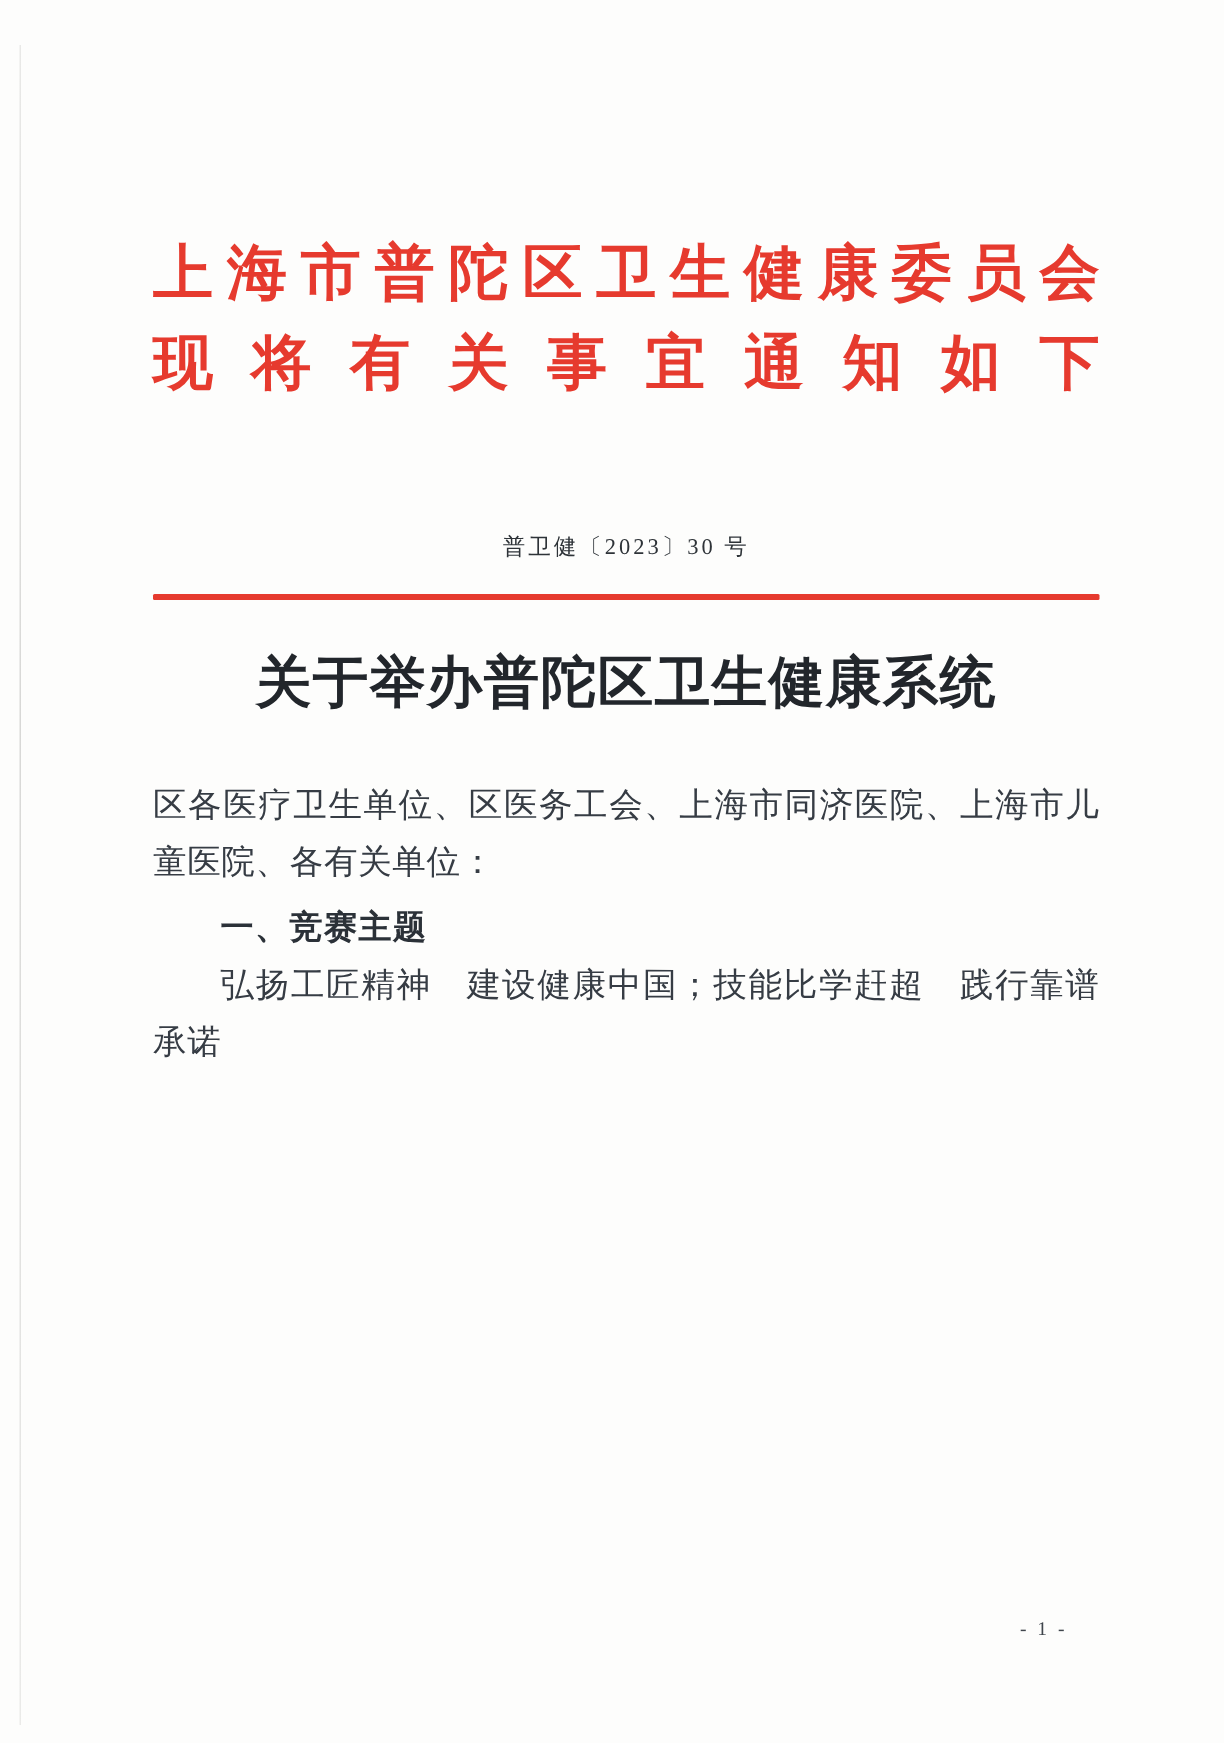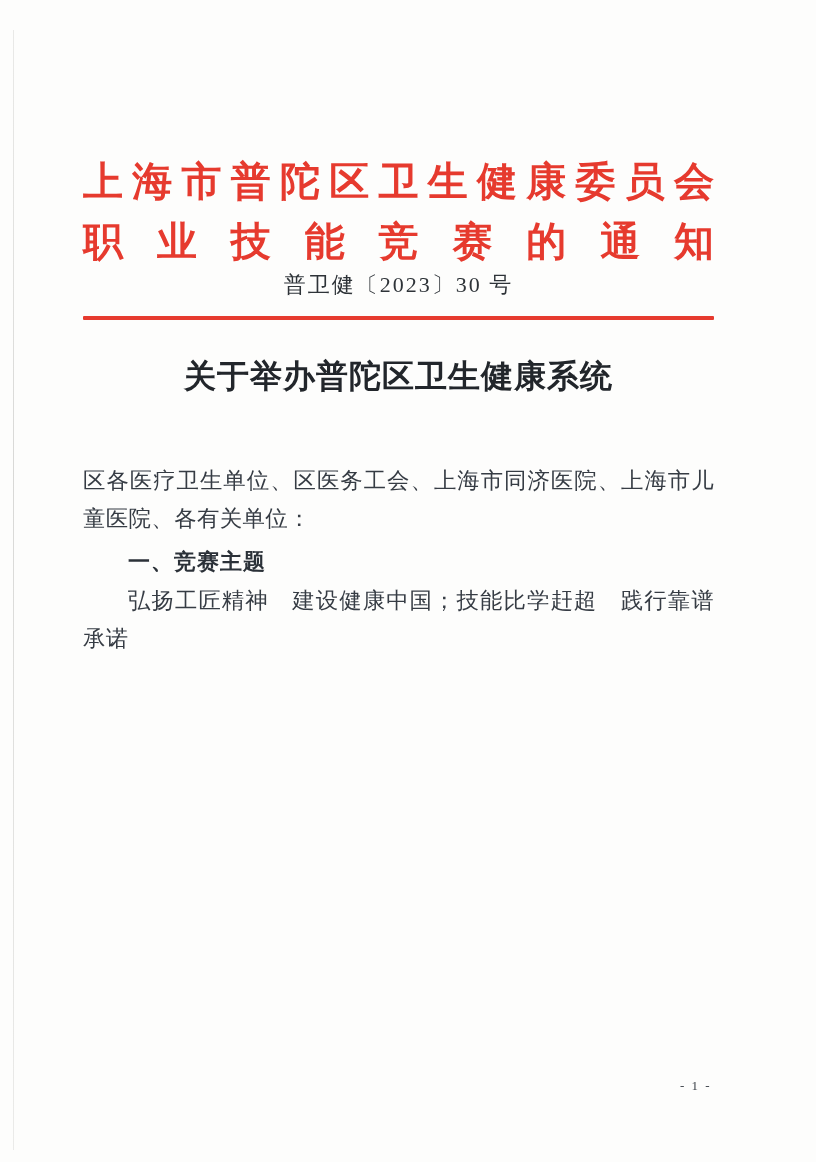--- a/index.html
+++ b/index.html
@@ -20,65 +20,66 @@
     position: absolute;
     left: 13px;
     top: 30px;
     width: 1px;
     height: 1120px;
     background: linear-gradient(#e4e4e2, #cfcfcd 40%, #e6e6e4);
     opacity: .8;
   }
   .content {
     position: absolute;
-    left: 83px;
+    left: 102px;
     top: 0;
     width: 631px;
   }
   
   .org-block { margin-top: 152px; }
   .org-line {
     color: #e63a2e;
     font-weight: bold;
     font-size: 40px;
     line-height: 60px;
     text-align: justify;
     text-align-last: justify;
     white-space: normal;
     width: 100%;
   }
   
   .doc-number {
+    margin-top: 80px;
     text-align: center;
-    font-size: 22px;
+    font-size: 15px;
     line-height: 26px;
     color: #2e3338;
     letter-spacing: 2px;
   }
   
   .red-rule {
     margin-top: 18px;
     width: 100%;
     height: 4px;
     background: #e63a2e;
     border-radius: 1px;
   }
   
   .doc-title {
     margin-top: 34px;
     text-align: center;
     font-weight: bold;
     color: #22262b;
-    font-size: 32px;
+    font-size: 37px;
     line-height: 44px;
     letter-spacing: 1px;
   }
   
   .body-block {
-    margin-top: 64px;
+    margin-top: 40px;
     color: #363c44;
     font-size: 22.4px;
     line-height: 38px;
   }
   .para {
     margin: 0;
     text-align: justify;
     letter-spacing: 0.4px;
   }
   .para.indent { text-indent: 45px; }
@@ -105,21 +106,21 @@
 </style>
 </head>
 <body>
 
 <div class="scan-edge"></div>
 
 <div class="content">
 
   <div class="org-block">
     <div class="org-line">上海市普陀区卫生健康委员会</div>
-    <div class="org-line">职业技能竞赛的通知</div>
+    <div class="org-line">现将有关事宜通知如下</div>
   </div>
 
   <div class="doc-number">普卫健〔2023〕30 号</div>
 
   <div class="red-rule"></div>
 
   <div class="doc-title">
     <div>关于举办普陀区卫生健康系统</div>
   </div>
 

